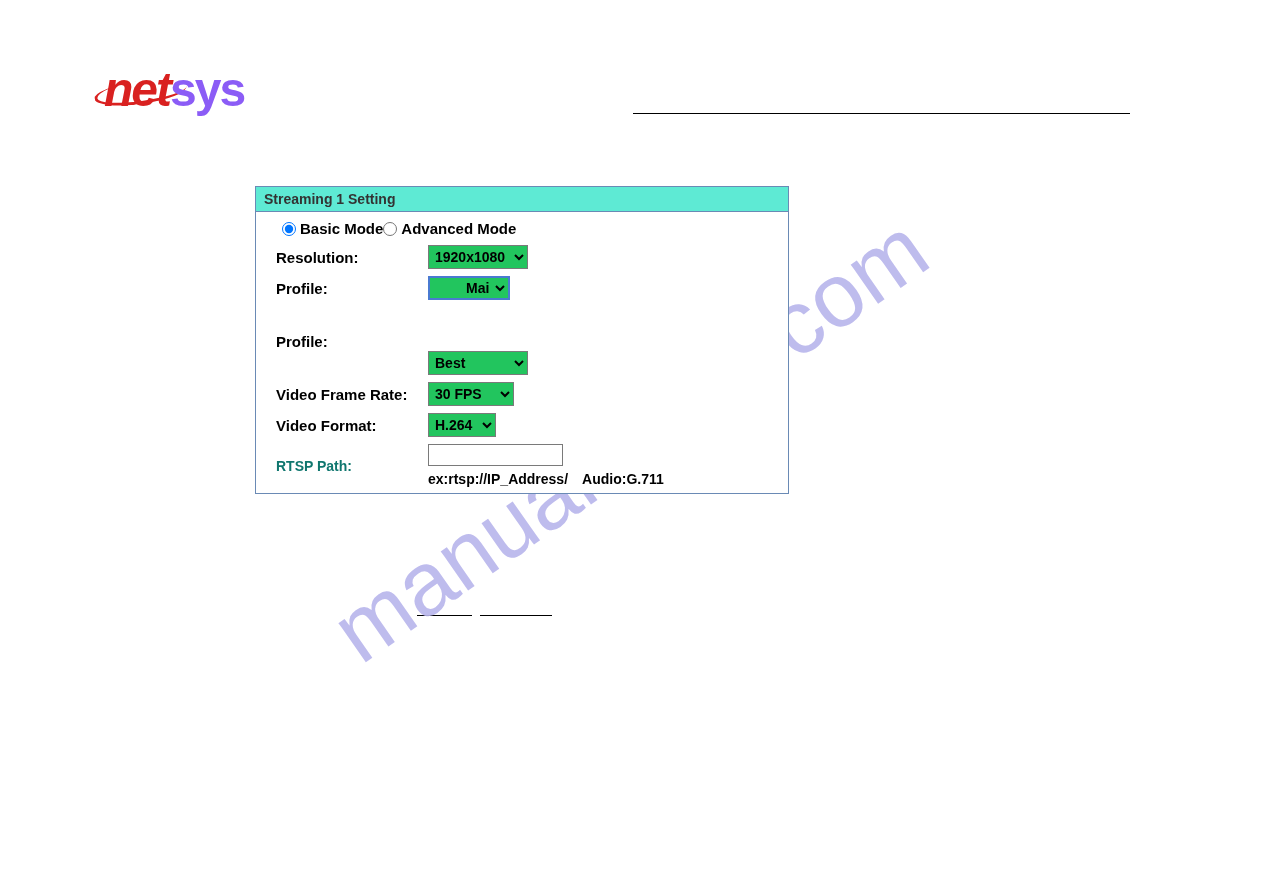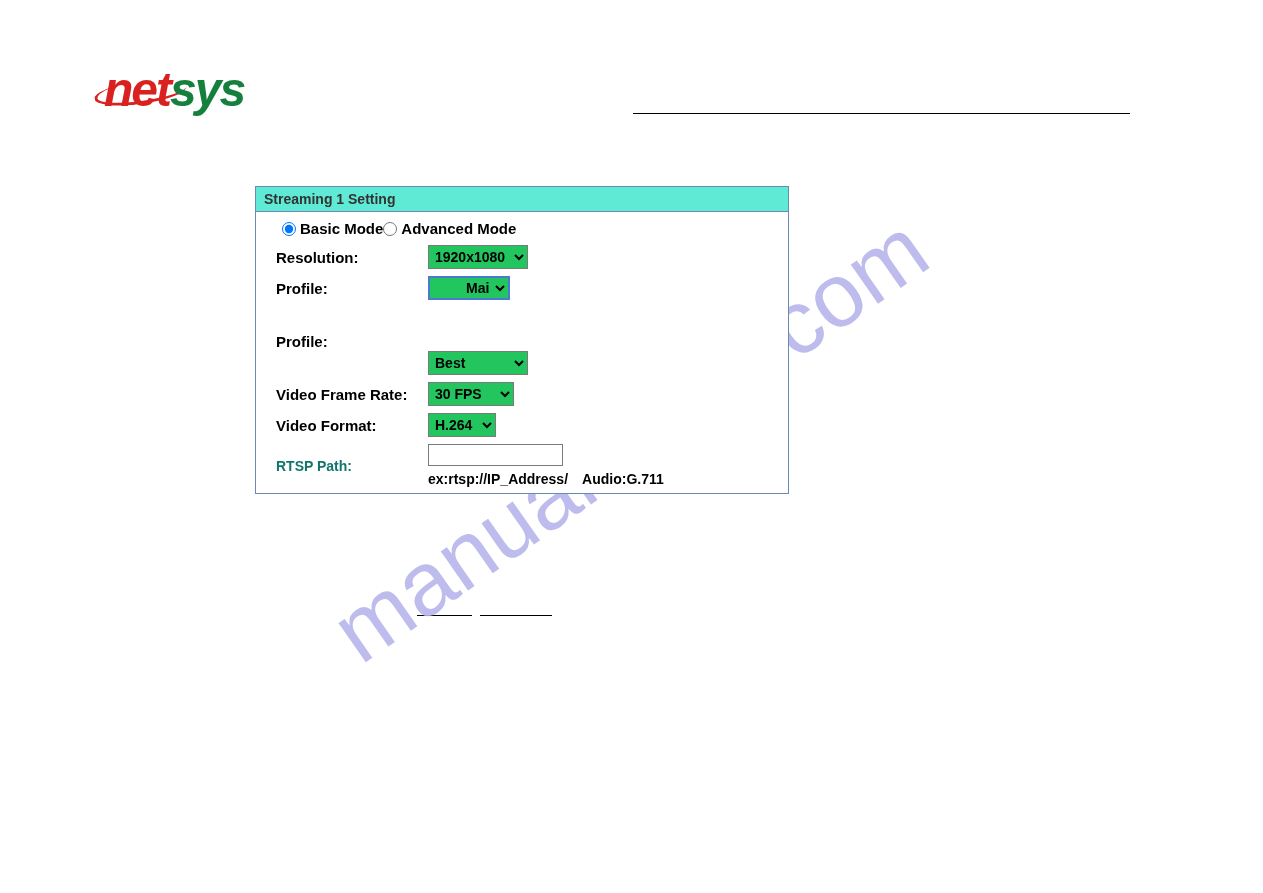--- a/index.html
+++ b/index.html
@@ -32,22 +32,21 @@
       width: 90px;
       height: 20px;
       border: 3px solid #d92120;
       border-radius: 50%;
       border-top: none;
       border-right: none;
       transform: rotate(-8deg);
       z-index: -1;
     }
     .logo-sys {
-      color: #15803d;
-      font-style: italic;
+      color: #8b5cf6;
     }
     .hr-line {
       position: absolute;
       top: 113px;
       left: 633px;
       width: 497px;
       height: 1px;
       background: #000000;
     }
     .watermark {

